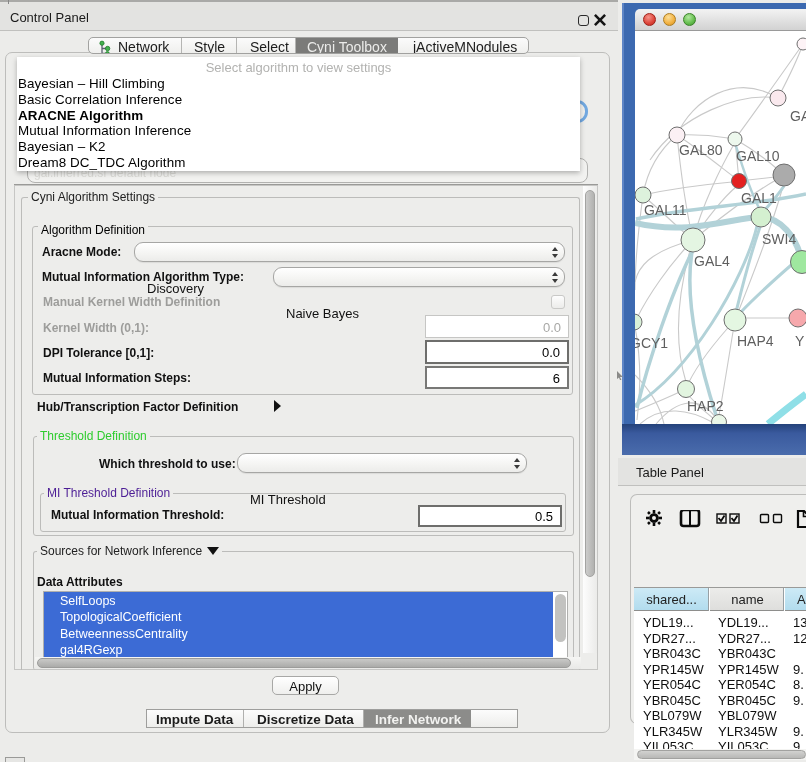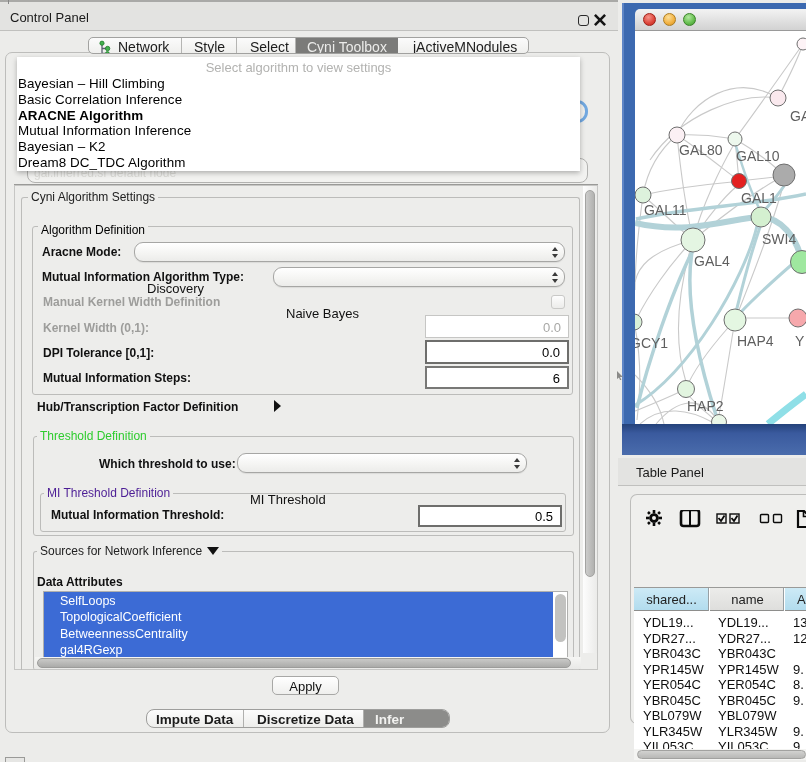--- a/index.html
+++ b/index.html
@@ -125,21 +125,21 @@
   <div class="abs" style="left:35px;top:657px;width:546px;height:12px;background:linear-gradient(#f6f6f4,#e9e9e7);"></div>
   <div class="abs" style="left:37px;top:658px;width:534px;height:10px;background:linear-gradient(#c9c9c7,#ababa9);border:1px solid #9c9c9a;border-radius:5px;"></div>
 
   <div class="abs" style="left:583px;top:186px;width:14px;height:467px;background:linear-gradient(90deg,#fdfdfd,#ebebe9);"></div>
   <div class="abs" style="left:585px;top:190px;width:10px;height:387px;background:linear-gradient(90deg,#cccccb,#b2b2b0);border:1px solid #a3a3a1;border-radius:5px;"></div>
 
   <div class="abs" style="left:272px;top:676px;width:67px;height:19px;border:1px solid #a8a8a6;border-radius:5px;background:linear-gradient(#ffffff,#efefed);text-align:center;">
     <span style="font-size:13px;color:#111;line-height:17px;">Apply</span>
   </div>
 
-  <div class="abs" style="left:146px;top:709px;width:304px;height:19px;border:1px solid #9e9e9c;border-radius:8px;background:linear-gradient(#fcfcfc,#ededeb);overflow:hidden;">
+  <div class="abs" style="left:146px;top:709px;width:372px;height:19px;border:1px solid #9e9e9c;border-radius:0;background:linear-gradient(#fcfcfc,#ededeb);overflow:hidden;">
     <div class="abs" style="left:0;top:0;width:97px;height:19px;border-right:1px solid #b0b0ae;"></div>
     <div class="abs" style="left:97px;top:0;width:120px;height:19px;border-right:1px solid #b0b0ae;"></div>
     <div class="abs" style="left:217px;top:0;width:107px;height:19px;background:#8c8c8a;"></div>
     <div class="abs" style="left:9px;top:3px;font-size:13.5px;font-weight:bold;color:#1c1c1c;line-height:13.5px;">Impute Data</div>
     <div class="abs" style="left:110px;top:3px;font-size:13.5px;font-weight:bold;color:#1c1c1c;line-height:13.5px;">Discretize Data</div>
     <div class="abs" style="left:228px;top:3px;font-size:13.5px;font-weight:bold;color:#f2f2f0;line-height:13.5px;">Infer Network</div>
   </div>
 
   <div class="abs" style="left:24px;top:100px;width:564px;height:23px;border:3px solid #72a8e0;border-radius:11px;background:#f0f0ee;z-index:1;"></div>
   <div class="abs" style="left:27px;top:158px;width:561px;height:25px;border:1px solid #b2b2b0;border-radius:8px;background:#f2f2f0;z-index:1;">

